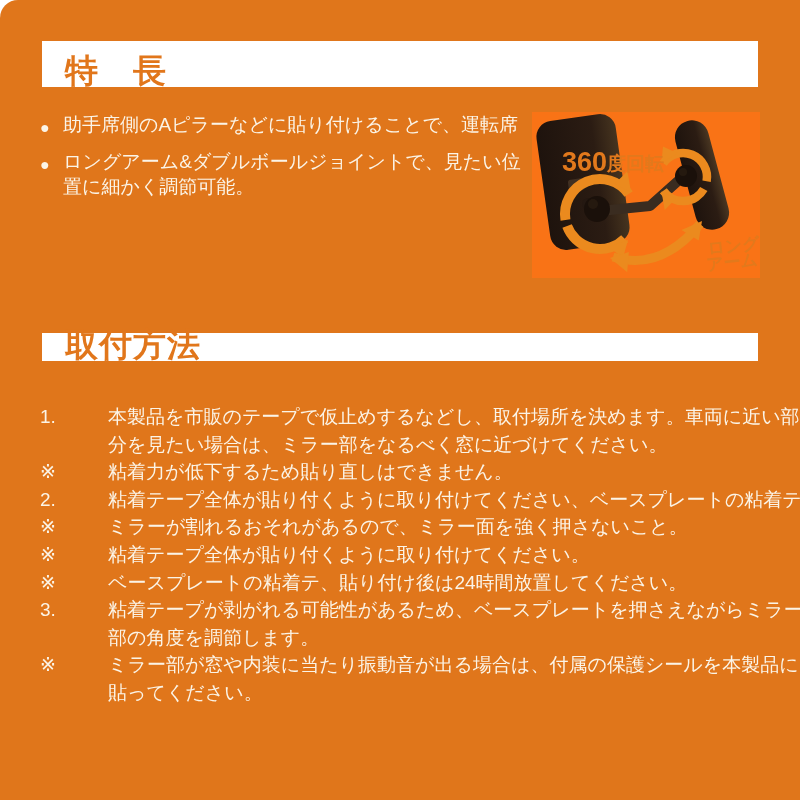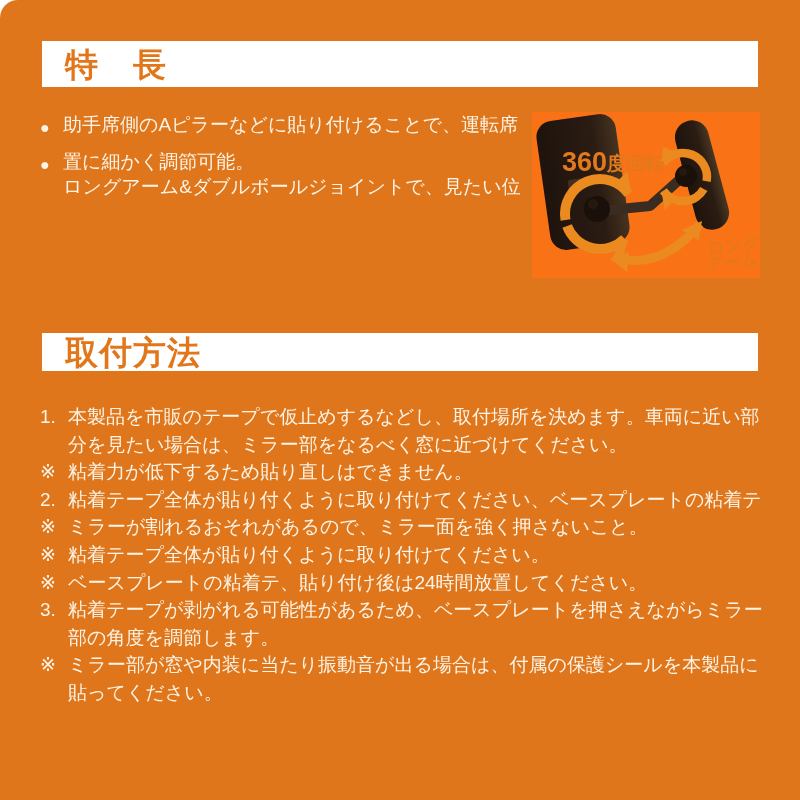--- a/index.html
+++ b/index.html
@@ -3,24 +3,24 @@
 <meta charset="utf-8">
 <style>
   html,body{margin:0;padding:0;background:#ffffff;}
   .page{
     position:relative;width:800px;height:800px;background:#ffffff;overflow:hidden;
     font-family:"Liberation Sans","DejaVu Sans",sans-serif;
   }
   .bg{position:absolute;inset:0;background:#e0761b;border-top-left-radius:18px;}
   .header-bar{
     position:absolute;left:42px;width:716px;background:#ffffff;
-    display:flex;align-items:center;
+    display:flex;align-items:flex-end;
   }
   .header-bar.features{top:41px;height:46px;}
-  .header-bar.install{top:333px;height:38px;}
+  .header-bar.install{top:333px;height:28px;}
   .header-text{
     color:#e1761b;font-weight:bold;font-size:33px;line-height:1;
     padding-left:23px;margin:0;letter-spacing:1px;
   }
   .feature-list{
     position:absolute;left:40px;top:112px;width:505px;color:#fbf4e7;
   }
   .feature-item{
     position:relative;padding-left:23px;font-size:19px;line-height:25px;margin-bottom:12px;
   }
@@ -28,41 +28,41 @@
   .figure{
     position:absolute;left:532px;top:112px;width:228px;height:166px;background:#f97316;
   }
   .figure svg{display:block;width:228px;height:166px;}
   .install-list{
     position:absolute;left:40px;top:403px;width:722px;color:#fbf4e7;
     font-size:19px;line-height:27.6px;
   }
   .irow{display:flex;}
   .irow .marker{width:28px;flex-shrink:0;}
-  .irow .itext{flex:1;white-space:nowrap;}
+  .irow .itext{flex:1;white-space:nowrap;margin-left:40px;}
 </style>
 </head>
 <body>
 
 <div class="page">
   <div class="bg"></div>
 
   <div class="header-bar features">
     <h1 class="header-text">特　長</h1>
   </div>
 
   <div class="feature-list">
       <div class="feature-item">
         <span class="bullet">●</span>
         <div>助手席側のAピラーなどに貼り付けることで、運転席</div>
       </div>
       <div class="feature-item">
         <span class="bullet">●</span>
+        <div>ロングアーム&amp;ダブルボールジョイントで、見たい位</div>
         <div>置に細かく調節可能。</div>
-        <div>ロングアーム&amp;ダブルボールジョイントで、見たい位</div>
       </div>
     </div>
 
   <div class="figure">
     <svg viewBox="0 0 228 166">
       <defs>
         <linearGradient id="mirrorGrad" x1="0" y1="0" x2="1" y2="0">
           <stop offset="0" stop-color="#1e130d"></stop>
           <stop offset="0.7" stop-color="#2b1c13"></stop>
           <stop offset="1" stop-color="#46341f"></stop>

